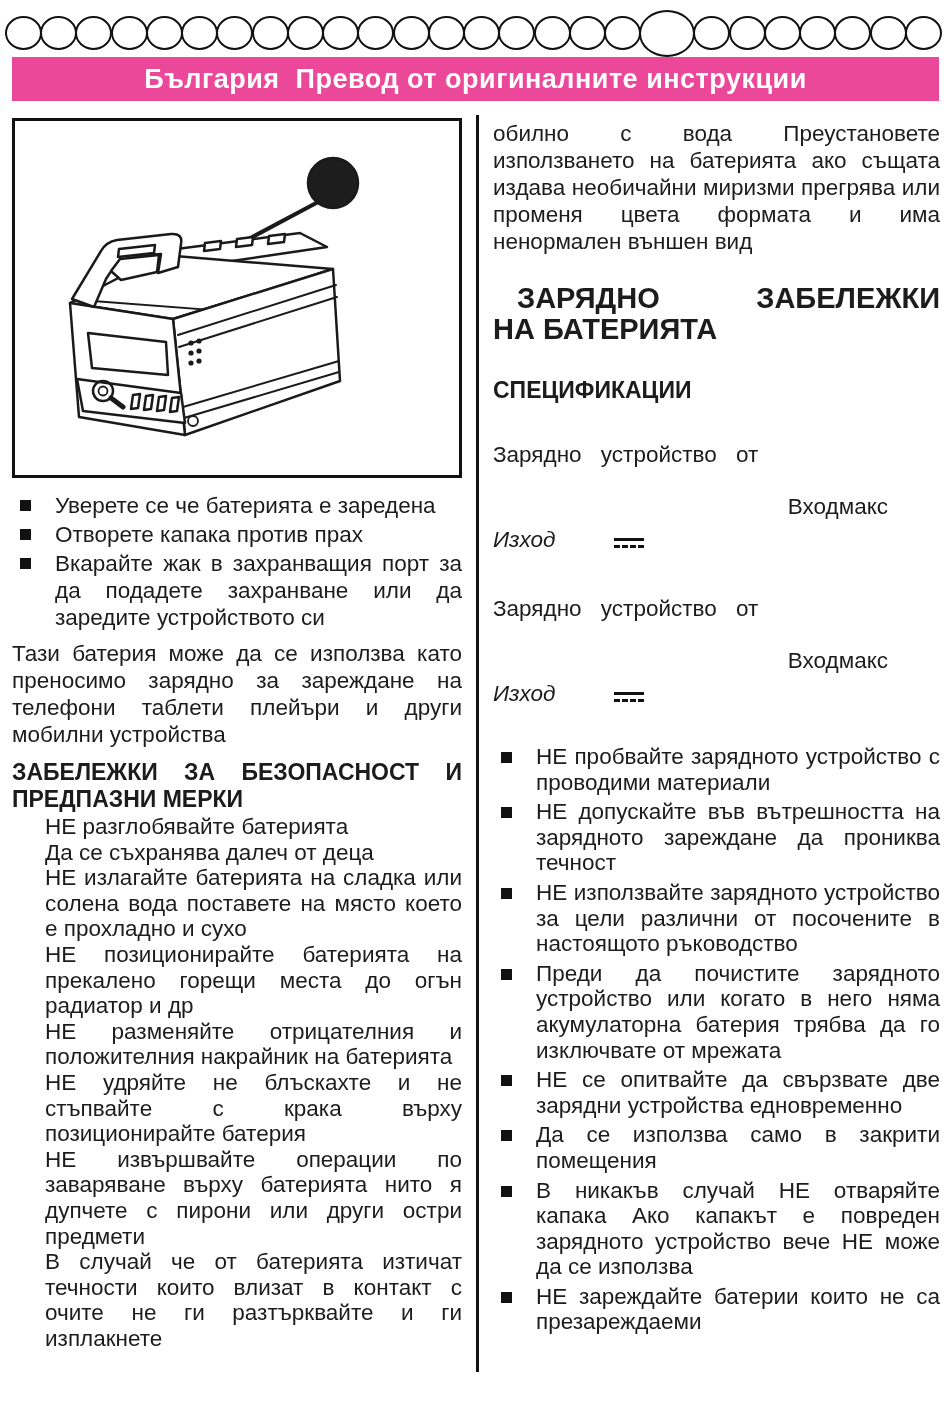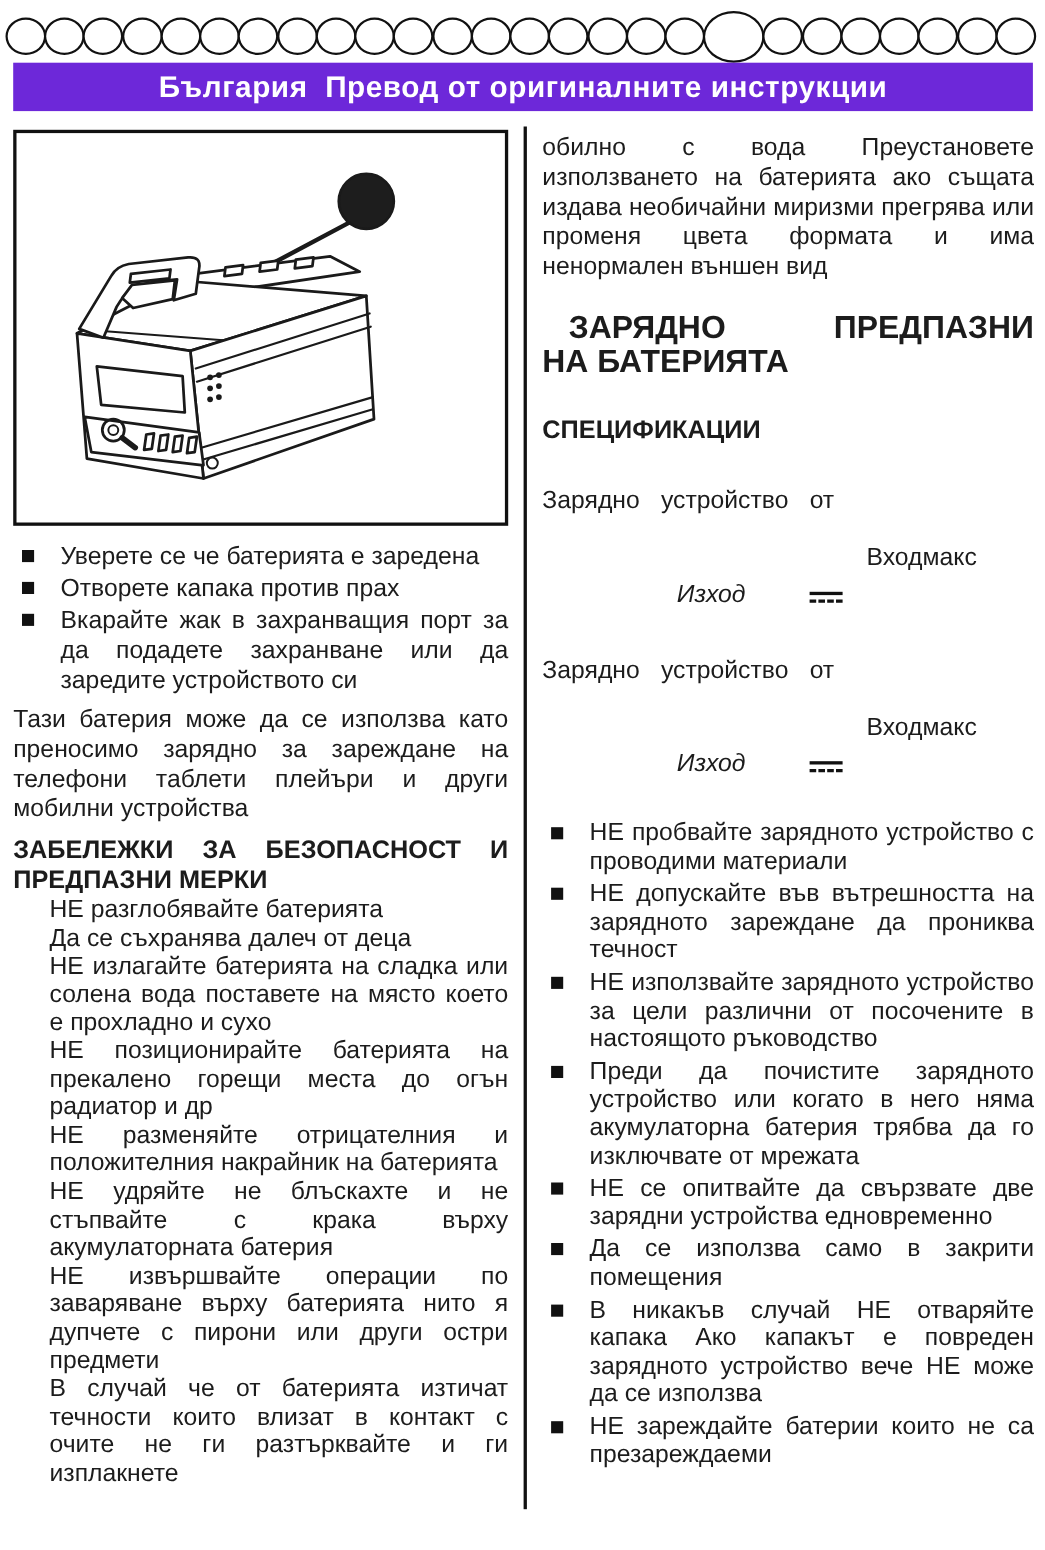--- a/index.html
+++ b/index.html
@@ -12,21 +12,21 @@
     position:absolute;top:10px;left:8px;right:8px;height:46px;
     display:flex;align-items:center;justify-content:space-between;
   }
   .hole{
     flex:0 0 auto;width:37px;height:34px;border:2.5px solid #111;
     border-radius:50%;background:#fff;margin-left:-3px;box-sizing:border-box;
   }
   .hole.large{width:56px;height:47px;}
   
   .header-bar{
-    position:absolute;top:57px;left:12px;right:11px;height:44px;background:#6d28d9;
+    position:absolute;top:57px;left:12px;right:11px;height:44px;background:#ec4899;
     display:flex;align-items:center;justify-content:center;
   }
   .header-bar span{color:#fff;font-weight:bold;font-size:27px;letter-spacing:.5px;white-space:pre;}
   
   .col{position:absolute;top:118px;}
   .col.left{left:12px;width:450px;}
   .col.right{left:493px;width:447px;}
   .divider{position:absolute;left:476px;top:115px;width:3px;height:1257px;background:#111;}
   
   .figure-box{width:450px;height:360px;border:3px solid #111;box-sizing:border-box;background:#fff;}
@@ -42,21 +42,21 @@
   }
   .safety p{margin:0;padding-left:33px;font-size:22.5px;line-height:25.6px;text-align:justify;}
   
   .cont-para{margin-top:2px;}
   .big-title{font-size:29px;font-weight:bold;margin:28px 0 0 0;line-height:31px;}
   .big-title .l1{text-align:justify;text-align-last:justify;text-indent:24px;}
   .specs-heading{font-size:23px;font-weight:bold;margin:32px 0 0 0;line-height:27px;}
   .spec-intro{font-size:22.5px;line-height:27px;word-spacing:13px;margin:37px 0 0 0;}
   .spec-row{display:flex;justify-content:flex-end;padding-right:52px;
     font-size:22.5px;line-height:27px;margin-top:25px;}
-  .spec-row.out{justify-content:center;margin-top:6px;}
+  .spec-row.out{justify-content:flex-start;margin-top:6px;}
   .spec-row .it{font-style:italic;}
   .dc{display:inline-block;width:30px;margin-left:58px;align-self:center;margin-top:6px;}
   .dc .s{display:block;border-top:3px solid #111;margin-bottom:4px;}
   .dc .d{display:block;border-top:3px dashed #111;}
   .bullets.charger{margin-top:37px;}
   .bullets.charger .btext{line-height:25.6px;}
   .bullets.charger .bullet{margin-bottom:4px;}
   svg{display:block;}
 </style>
 </head>
@@ -172,32 +172,32 @@
   <p class="para intro-para">Тази батерия може да се използва като преносимо зарядно за зареждане на телефони  таблети  плейъри и други мобилни устройства</p>
 
   <div class="safety-heading">ЗАБЕЛЕЖКИ ЗА БЕЗОПАСНОСТ И ПРЕДПАЗНИ МЕРКИ</div>
 
   <div class="safety">
     <p>НЕ разглобявайте батерията</p>
     <p>Да се съхранява далеч от деца</p>
     <p>НЕ излагайте батерията на сладка или солена вода  поставете на място  което е прохладно и сухо</p>
     <p>НЕ позиционирайте батерията на прекалено горещи места  до огън  радиатор и др</p>
     <p>НЕ разменяйте отрицателния и положителния накрайник на батерията</p>
-    <p>НЕ удряйте  не блъскахте и не стъпвайте с крака върху акумулаторната батерия</p>
+    <p>НЕ удряйте  не блъскахте и не стъпвайте с крака върху позиционирайте батерия</p>
     <p>НЕ извършвайте операции по заваряване върху батерията  нито я дупчете с пирони или други остри предмети</p>
     <p>В случай  че от батерията изтичат течности  които влизат в контакт с очите  не ги разтърквайте и ги изплакнете</p>
   </div>
 </div>
 
 <div class="col right">
 
   <p class="para cont-para">обилно с вода  Преустановете използването на батерията  ако същата издава необичайни миризми  прегрява или променя цвета  формата и има ненормален външен вид</p>
 
   <div class="big-title">
-    <div class="l1">ЗАРЯДНО ПРЕДПАЗНИ</div>
+    <div class="l1">ЗАРЯДНО ЗАБЕЛЕЖКИ</div>
     <div class="l2">НА БАТЕРИЯТА</div>
   </div>
 
   <div class="specs-heading">СПЕЦИФИКАЦИИ</div>
 
   <p class="spec-intro">Зарядно устройство от</p>
   <div class="spec-row">
     <span>Вход</span>
     <span>макс</span>
   </div>

